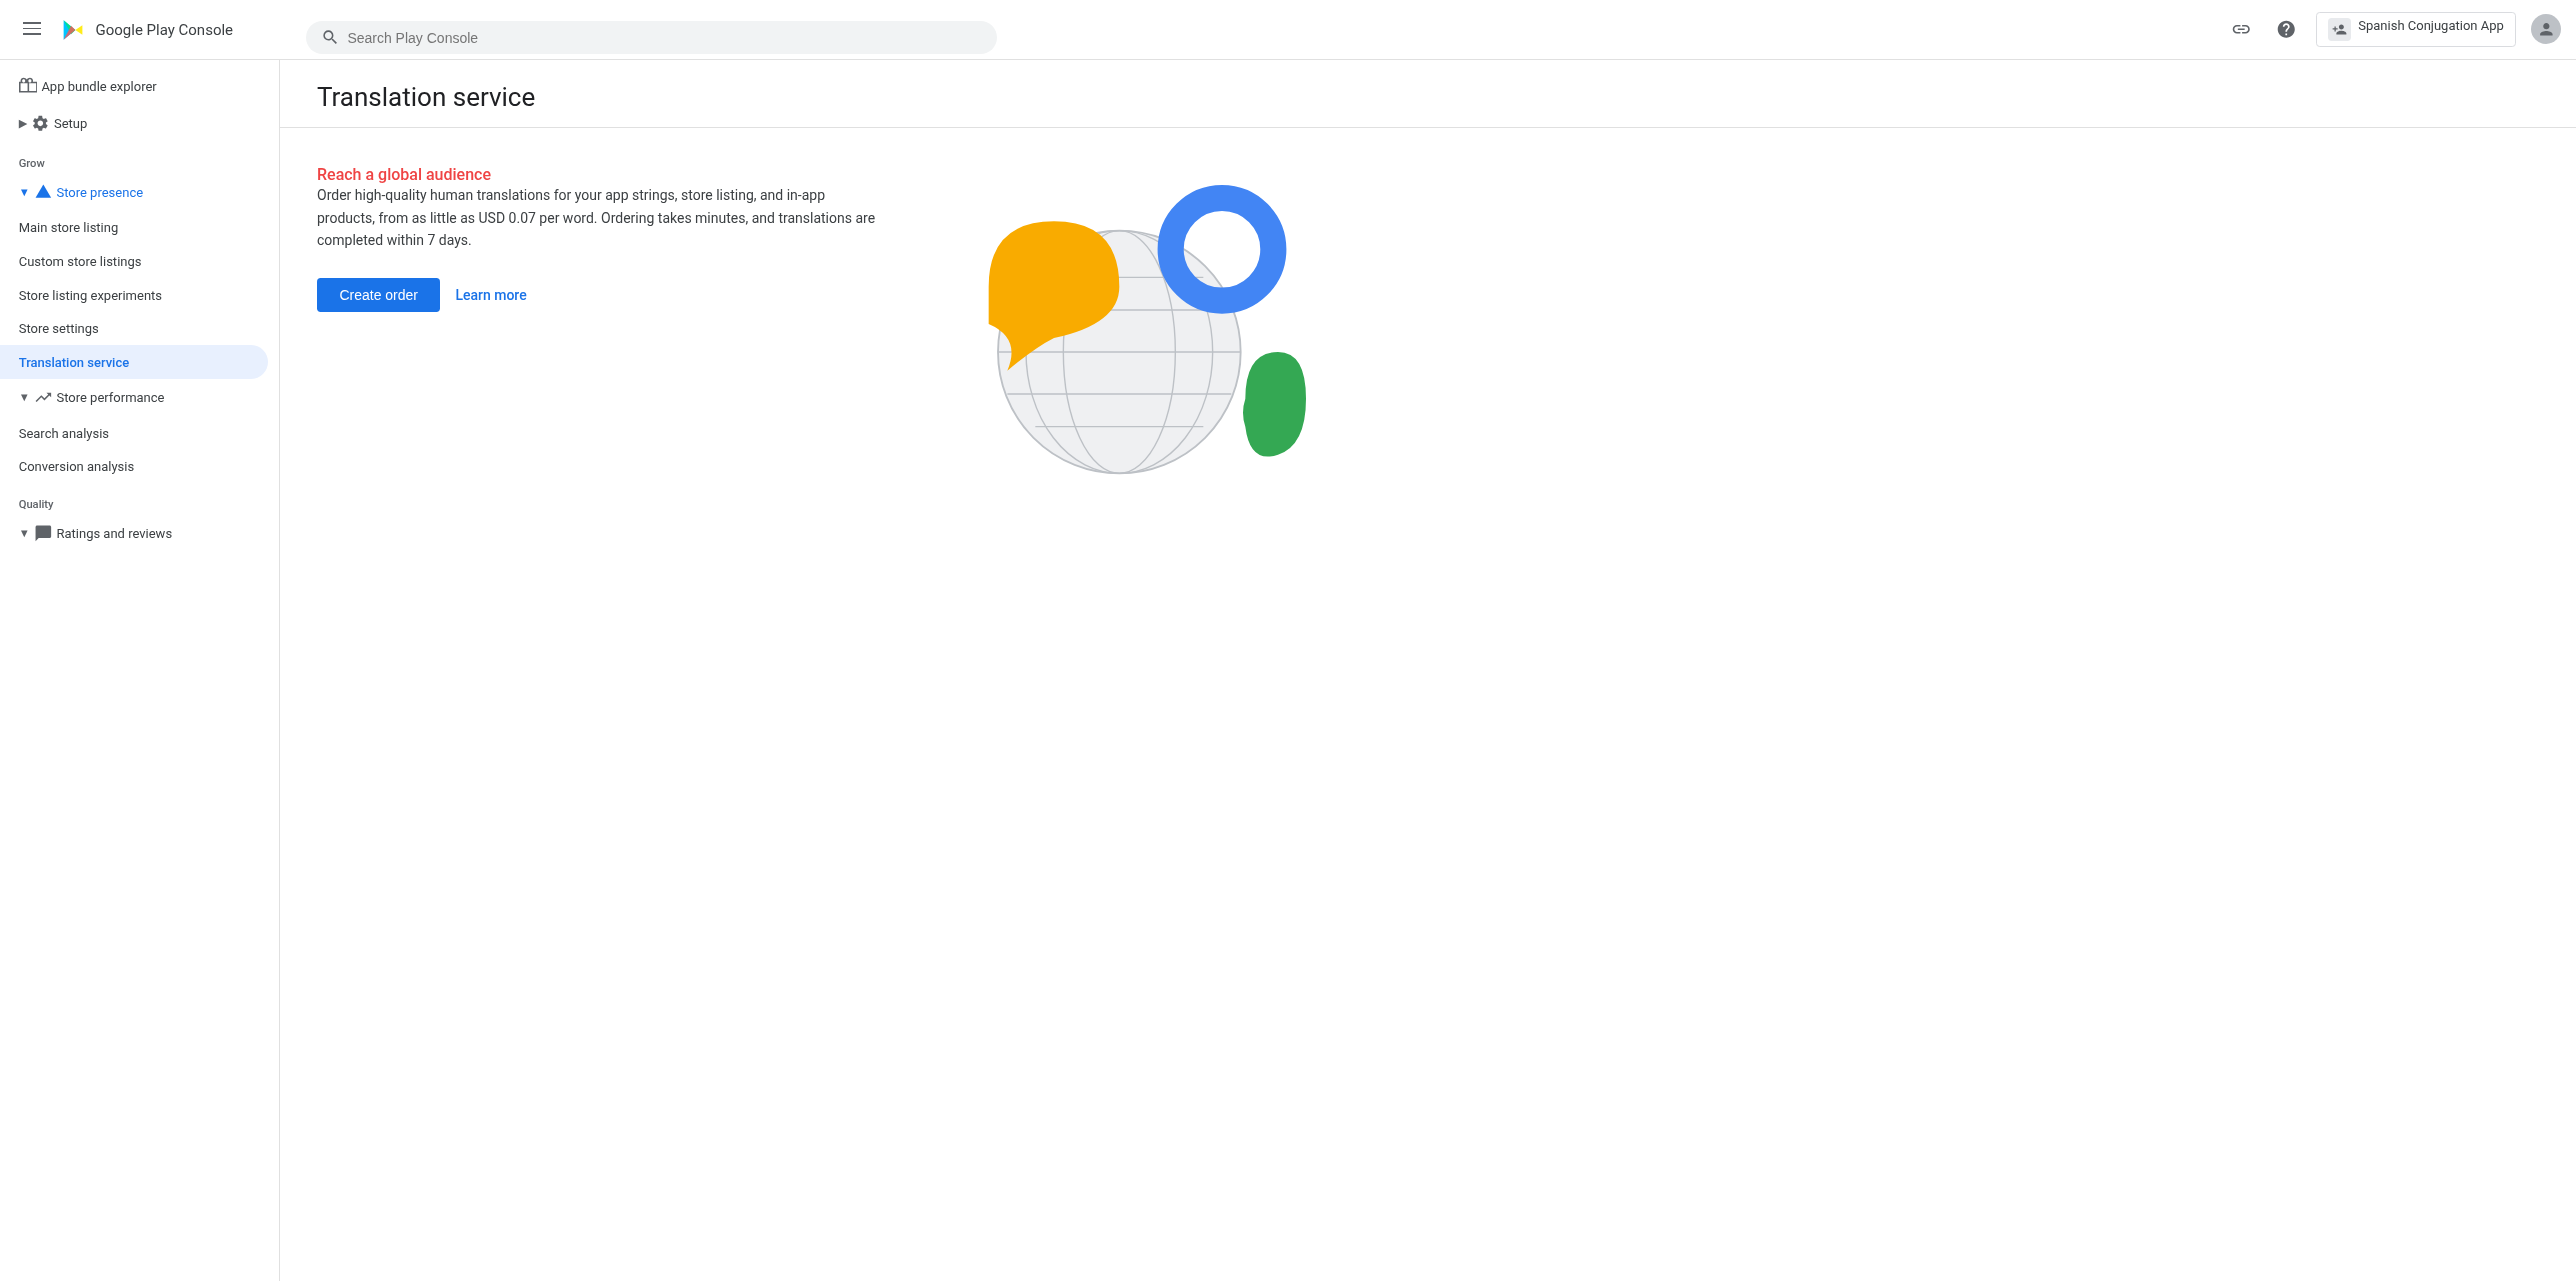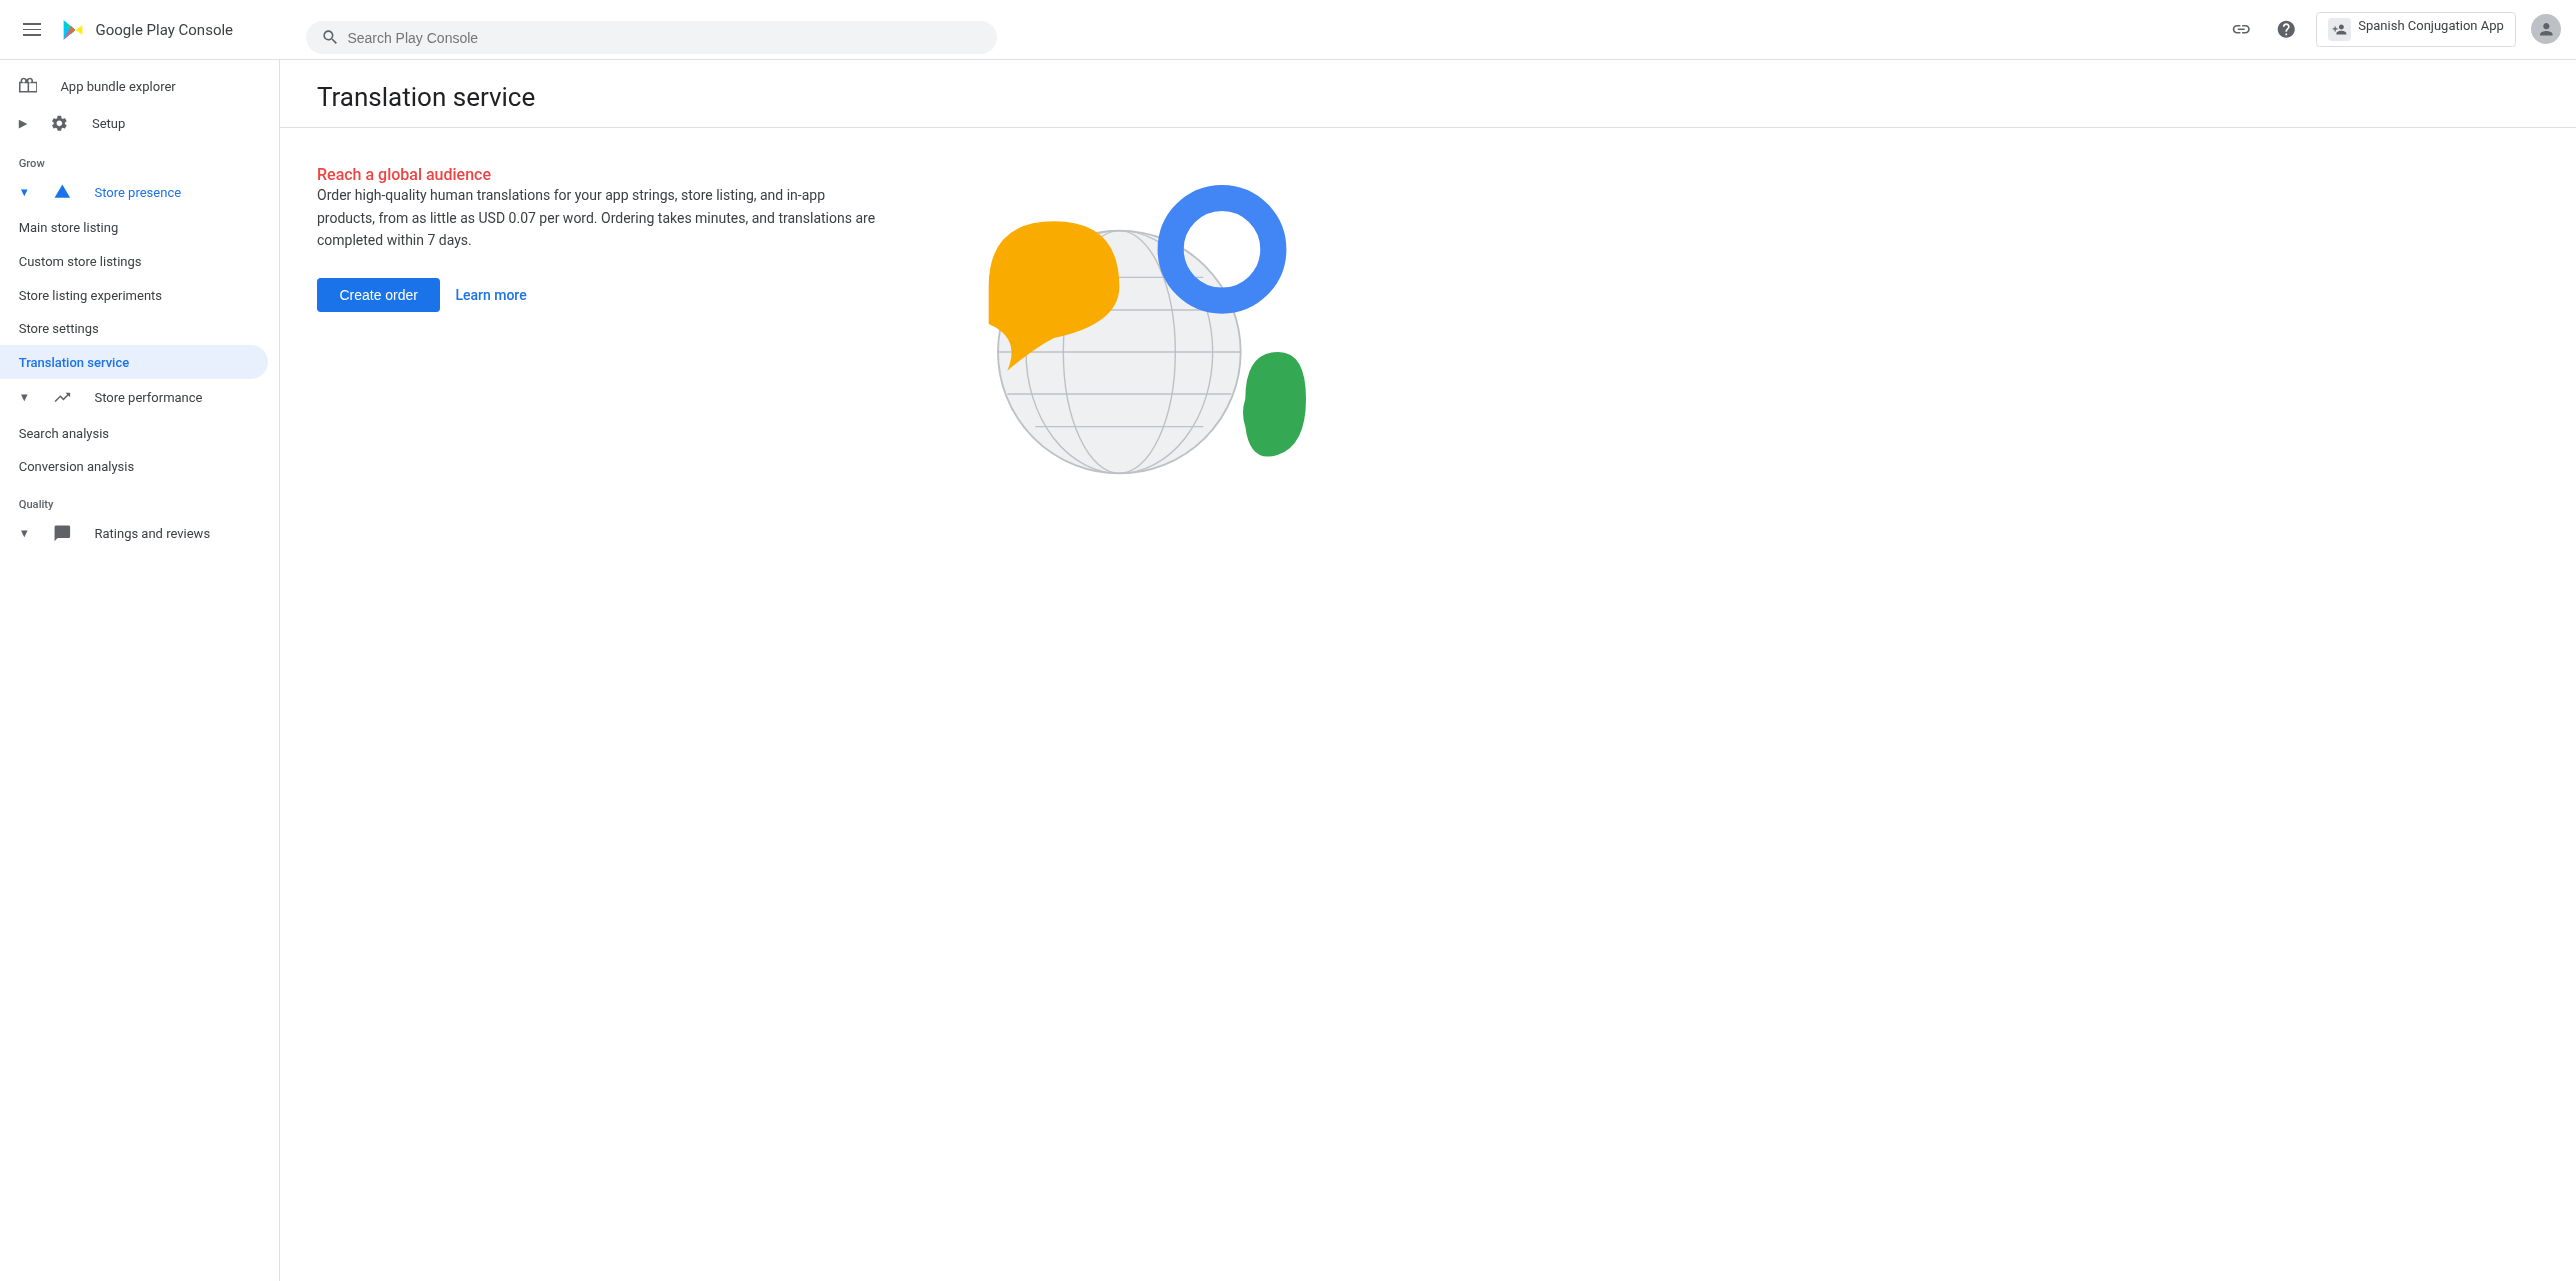--- a/index.html
+++ b/index.html
@@ -3,21 +3,21 @@
   <meta charset="utf-8">
   <style>
     * { box-sizing: border-box; margin: 0; padding: 0; }
     body { font-family: 'Google Sans', Roboto, Arial, sans-serif; background: #fff; color: #202124; display: flex; flex-direction: column; height: 100vh; overflow: hidden; }
 
     
     .topnav {
       display: flex; align-items: center; height: 60px; padding: 0 15px;
       border-bottom: 0.9px solid #e0e0e0; background: #fff; flex-shrink: 0; gap: 11.2px;
     }
-    .topnav-left { display: flex; align-items: center; gap: 9.3px; width: 280px; flex-shrink: 0; }
+    .topnav-left { display: flex; align-items: flex-start; gap: 9.3px; width: 280px; flex-shrink: 0; }
     .hamburger-icon { display: flex; flex-direction: column; gap: 3.7px; cursor: pointer; padding: 7.5px; }
     .hamburger-icon span { width: 18.7px; height: 1.9px; background: #5f6368; display: block; }
     .logo-area { display: flex; align-items: center; gap: 7.5px; }
     .logo-icon { width: 30px; height: 30px; }
     .logo-text { font-size: 15px; color: #3c4043; font-weight: 400; }
     .search-bar {
       flex: 1; display: flex; align-items: center; background: #f1f3f4; border-radius: 22.4px;
       padding: 7.5px 15px; gap: 7.5px; max-width: 691px; margin-top: 16px;
     }
     .search-input { border: none; background: transparent; outline: none; font-size: 14px; color: #3c4043; width: 100%; }
@@ -30,21 +30,21 @@
     .app-name { font-size: 13px; color: #3c4043; }
     .avatar { width: 30px; height: 30px; border-radius: 50%; background: #bdc1c6; display: flex; align-items: center; justify-content: center; cursor: pointer; }
     .icon-btn { width: 30px; height: 30px; display: flex; align-items: center; justify-content: center; cursor: pointer; border-radius: 50%; }
 
     
     .main-layout { display: flex; flex: 1; overflow: hidden; }
 
     
     .sidebar { width: 280px; flex-shrink: 0; overflow-y: auto; border-right: 0.9px solid #e0e0e0; background: #fff; padding: 7.5px 0; }
     .sidebar-item {
-      display: flex; align-items: center; gap: 23px; padding: 9.3px 15px 9.3px 18.7px;
+      display: flex; align-items: center; gap: 4px; padding: 9.3px 15px 9.3px 18.7px;
       cursor: pointer; font-size: 13px; color: #3c4043; border-radius: 0 22.4px 22.4px 0; margin-right: 11.2px;
     }
     .sidebar-item.active { background: #e8f0fe; color: #1a73e8; font-weight: 500; }
     .sidebar-item.sub { font-size: 13px; align-items: flex-end; }
     .sidebar-item.sub.active { background: #e8f0fe; color: #1a73e8; font-weight: 500; }
     .sidebar-section-label { font-size: 11.2px; color: #5f6368; font-weight: 500; padding: 15px 18.7px 3.7px; text-transform: none; letter-spacing: 0; }
     .expand-icon { color: #5f6368; font-size: 11.2px; }
     .nav-icon { width: 18.7px; height: 18.7px; display: flex; align-items: center; justify-content: center; flex-shrink: 0; }
     .chevron { display: inline-block; }
 

